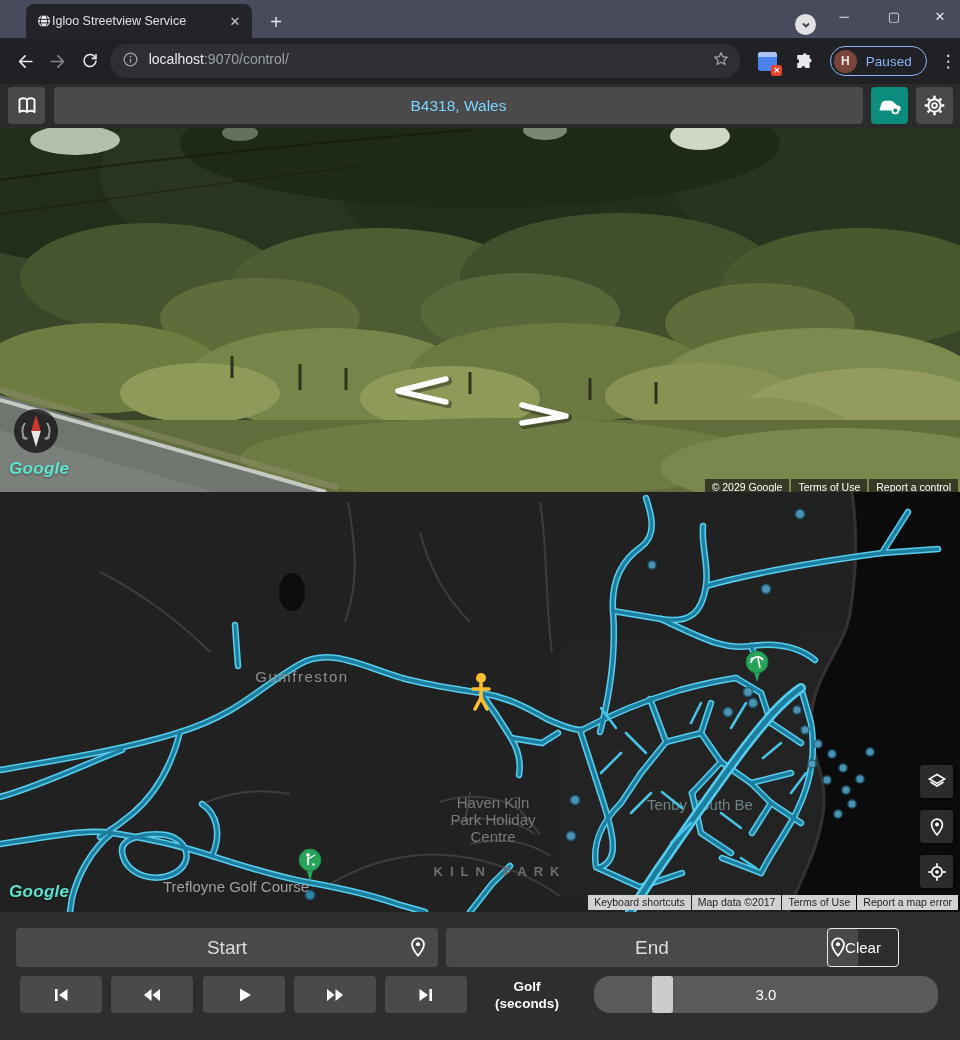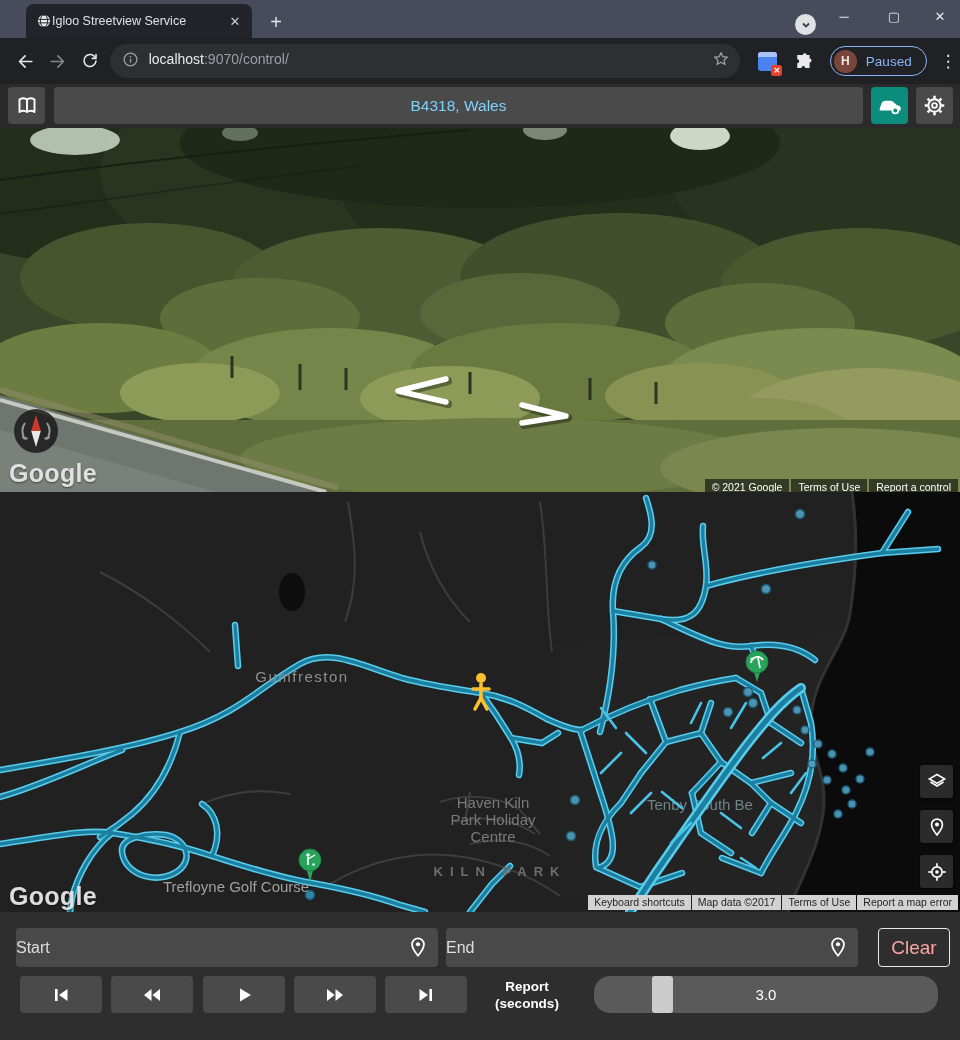--- a/index.html
+++ b/index.html
@@ -34,41 +34,41 @@
   #appbar { left:0; top:84px; width:960px; height:44px; background:#2b2b2c; }
   .appbtn { position:absolute; top:3px; width:37px; height:37px; background:#4a4a4b; border-radius:4px; display:flex; align-items:center; justify-content:center; }
   #book-btn { left:8px; }
   #search-input { position:absolute; left:54px; top:3px; width:809px; height:37px; background:#4a4a4b; border:none; border-radius:4px; color:#7dd3fc; font-size:15.5px; text-align:center; font-family:"Liberation Sans",sans-serif; outline:none; }
   #car-btn { left:871px; background:#0b8c7d; }
   #gear-btn { left:916px; }
 
   
   #streetview { left:0; top:128px; width:960px; height:364px; overflow:hidden; background:#33402a; }
   #sv-compass { left:12px; top:279px; width:48px; height:48px; }
-  .glogo { color:#e5e5e5; font-size:25px; font-weight:bold; letter-spacing:.3px; text-shadow:0 1px 2px rgba(0,0,0,.5); opacity:.96; }
+  .glogo { color:#5eead4; font-size:17px; font-weight:bold; letter-spacing:.3px; text-shadow:0 1px 2px rgba(0,0,0,.5); opacity:.96;font-style:italic; }
   #sv-logo { left:9px; top:331px; }
   #sv-attr { right:2px; top:351px; display:flex; gap:2px; }
   .sv-chip { background:rgba(10,10,10,.62); color:#fff; font-size:10.5px; padding:2px 7px 3px; white-space:nowrap; }
 
   
   #map { left:0; top:492px; width:960px; height:420px; background:#212121; overflow:hidden; }
   .mapbtn { position:absolute; left:920px; width:33px; height:33px; background:#2b2b2b; border-radius:3px; display:flex; align-items:center; justify-content:center; box-shadow:0 1px 3px rgba(0,0,0,.5); }
   #map-logo { left:9px; top:390px; }
   #map-attr { right:2px; top:403px; display:flex; gap:1px; }
   .map-chip { background:#d2d2d2; color:#1f1f1f; font-size:10.5px; padding:1px 6px 2px; white-space:nowrap; }
 
   
   #controls { left:0; top:912px; width:960px; height:128px; background:#2e2e2f; }
   .field { position:absolute; top:16px; height:39px; background:#494949; border-radius:4px; }
-  .field input { width:100%; height:100%; background:transparent; border:none; outline:none; text-align:left; color:#e2e2e2; font-size:16px; font-family:"Liberation Sans",sans-serif; }
+  .field input { width:100%; height:100%; background:transparent; border:none; outline:none; text-align:center; color:#e2e2e2; font-size:19px; font-family:"Liberation Sans",sans-serif; }
   .field input::placeholder { color:#dedede; opacity:1; }
   .field .pin { position:absolute; right:9px; top:8px; }
   #start-field { left:16px; width:422px; }
   #end-field { left:446px; width:412px; }
-  #clear-btn { position:absolute; left:878px; top:16px; width:72px; height:39px; background:transparent; border:1.5px solid #e9e9e9; border-radius:4px; color:#fca5a5; font-size:19px; display:flex; align-items:center; justify-content:center; }
+  #clear-btn { position:absolute; left:827px; top:16px; width:72px; height:39px; background:transparent; border:1.5px solid #e9e9e9; border-radius:4px; color:#ffffff; font-size:15px; display:flex; align-items:center; justify-content:center; }
   .pbtn { position:absolute; top:64px; width:82px; height:37px; background:#4a4a4b; border-radius:4px; display:flex; align-items:center; justify-content:center; }
   #delay-label { position:absolute; left:478px; top:66px; width:98px; text-align:center; color:#fff; font-size:13.5px; font-weight:bold; line-height:17px; }
   #slider { position:absolute; left:594px; top:64px; width:344px; height:37px; background:#5a5a5b; border-radius:16px; }
   #slider-thumb { position:absolute; left:58px; top:0; width:21px; height:37px; background:#cccccc; border-radius:3px; }
   #slider-value { position:absolute; left:0; top:0; width:100%; height:37px; display:flex; align-items:center; justify-content:center; color:#fff; font-size:15px; }
   svg { display:block; }
 </style>
 </head>
 <body>
 
@@ -234,21 +234,21 @@
       <svg width="48" height="48" viewBox="0 0 48 48">
         <circle cx="24" cy="24" r="22" fill="rgba(22,22,22,.82)"></circle>
         <path d="M13 16 A13.5 13.5 0 0 0 13 32 L10.5 30 M13 32 L15.5 31" stroke="#9a9d9a" stroke-width="2" fill="none"></path>
         <path d="M35 16 A13.5 13.5 0 0 1 35 32 L37.5 30 M35 32 L32.5 31" stroke="#9a9d9a" stroke-width="2" fill="none"></path>
         <polygon points="24,8 19.2,24 28.8,24" fill="#cc3a2e"></polygon>
         <polygon points="24,40 19.2,24 28.8,24" fill="#e8e8e8"></polygon>
       </svg>
     </div>
     <div id="sv-logo" class="abs glogo">Google</div>
     <div id="sv-attr" class="abs">
-      <span class="sv-chip">© 2021 Google</span>
+      <span class="sv-chip">© 2029 Google</span>
       <span class="sv-chip">Terms of Use</span>
       <span class="sv-chip">Report a control</span>
     </div>
   </div>
 
   <div id="map" class="abs">
     <svg width="960" height="420" viewBox="0 0 960 420">
       <rect width="960" height="420" fill="#212121"></rect>
       <polygon points="560,150 850,140 850,410 560,410" fill="#272727" opacity=".55"></polygon>
       <ellipse cx="292" cy="100" rx="13" ry="19" fill="#0d0d0d"></ellipse>
@@ -498,21 +498,21 @@
         </svg>
     </div>
     <div class="pbtn" style="left:385px">
       <svg width="24" height="24" viewBox="0 0 24 24" fill="#ffffff">
           <path d="M5.5 6 L14 12 L5.5 18 Z"></path>
           <rect x="15.4" y="6" width="2.6" height="12"></rect>
         </svg>
     </div>
 
     <div id="delay-label">
-      <div>Report</div>
+      <div>Golf</div>
       <div>(seconds)</div>
     </div>
     <div id="slider">
       <div id="slider-thumb"></div>
       <div id="slider-value">3.0</div>
     </div>
   </div>
 
 </div>
 

